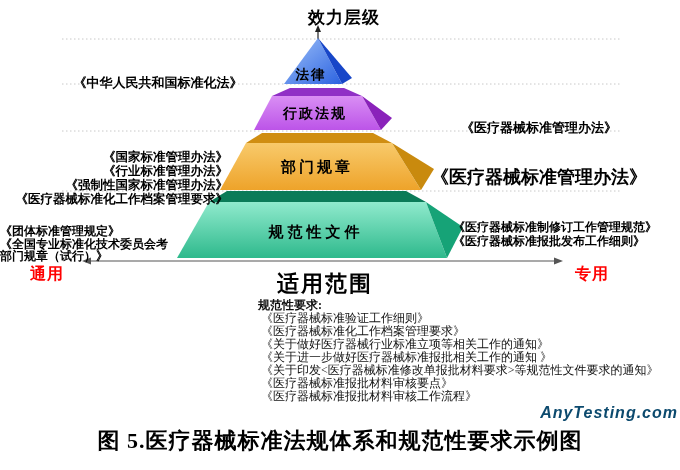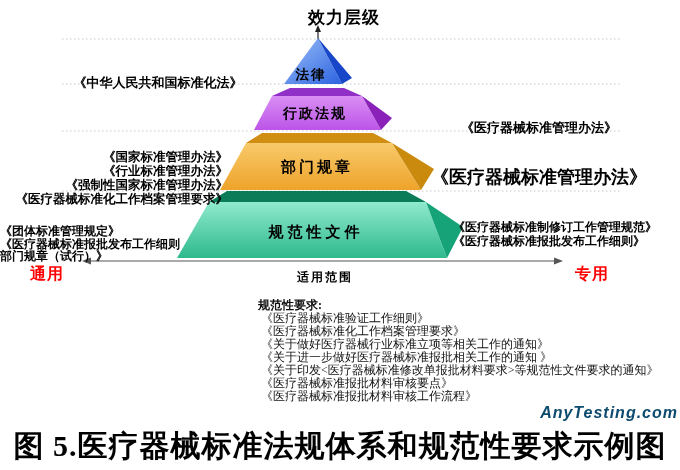--- a/index.html
+++ b/index.html
@@ -6,39 +6,39 @@
   #stage{
     position:relative;width:680px;height:470px;background:#ffffff;overflow:hidden;
     font-family:"Liberation Serif","DejaVu Serif",serif;color:#000;
   }
   .abs{position:absolute;}
   svg text{font-family:"Liberation Serif","DejaVu Serif",serif;}
 
   .y-axis-label{top:6px;left:256px;width:124px;text-align:right;
     font-size:17px;font-weight:bold;letter-spacing:1px;}
   .x-axis-label{top:269px;left:258px;width:134px;text-align:center;
-    font-size:12px;font-weight:bold;letter-spacing:2px;}
+    font-size:22px;font-weight:bold;letter-spacing:2px;}
   .end-label{top:264px;font-size:16px;font-weight:bold;color:#ff0000;letter-spacing:1px;text-align:right;}
   .end-label.general{left:30px;}
   .end-label.special{left:575px;}
 
   .ann{font-weight:bold;line-height:13px;font-size:12.5px;margin-top:22px;}
   .ann-left-0{top:54px;left:58px;width:200px;text-align:center;font-size:13px;}
   .ann-left-1{top:128px;left:0;width:228px;text-align:right;line-height:14px;font-size:12.5px;}
   .ann-left-2{top:203px;left:0;width:224px;text-align:left;line-height:12.5px;font-size:12px;}
   .ann-right-0{top:99px;left:423px;width:232px;text-align:center;font-size:13px;}
   .ann-right-1{top:149px;left:423px;width:232px;text-align:center;font-size:18px;}
   .ann-right-2{top:199px;left:453px;width:236px;text-align:left;line-height:13.5px;font-size:12px;}
 
   .normative{top:299px;left:258px;width:424px;font-size:12px;line-height:13px;color:#111;}
   .normative .hdr{font-weight:bold;}
   .normative .item{padding-left:3px;}
 
   .caption{top:426px;left:10px;width:660px;text-align:center;
-    font-size:30px;font-weight:bold;letter-spacing:1px;z-index:3;}
+    font-size:22px;font-weight:bold;letter-spacing:1px;z-index:3;}
 
   .watermark{top:404px;right:2px;width:160px;text-align:right;z-index:2;
     color:#c6c6c6;font-weight:bold;font-size:27px;line-height:30px;
     font-family:"Liberation Sans","DejaVu Sans",sans-serif;}
   .watermark .wm-sub{font-size:16px;font-weight:bold;font-style:italic;
     color:#0c4a6e;line-height:18px;letter-spacing:1px;}
 </style>
 </head>
 <body>
 
@@ -119,21 +119,21 @@
     <div>《中华人民共和国标准化法》</div>
   </div>
   <div class="abs ann ann-left-1">
     <div>《国家标准管理办法》</div>
     <div>《行业标准管理办法》</div>
     <div>《强制性国家标准管理办法》</div>
     <div>《医疗器械标准化工作档案管理要求》</div>
   </div>
   <div class="abs ann ann-left-2">
     <div>《团体标准管理规定》</div>
-    <div>《医疗器械标准报批发布工作细则</div>
+    <div>《全国专业标准化技术委员会考</div>
     <div>部门规章（试行）》</div>
   </div>
 
   <div class="abs ann ann-right-0">
     <div>《医疗器械标准管理办法》</div>
   </div>
   <div class="abs ann ann-right-1">
     <div>《医疗器械标准管理办法》</div>
   </div>
   <div class="abs ann ann-right-2">

